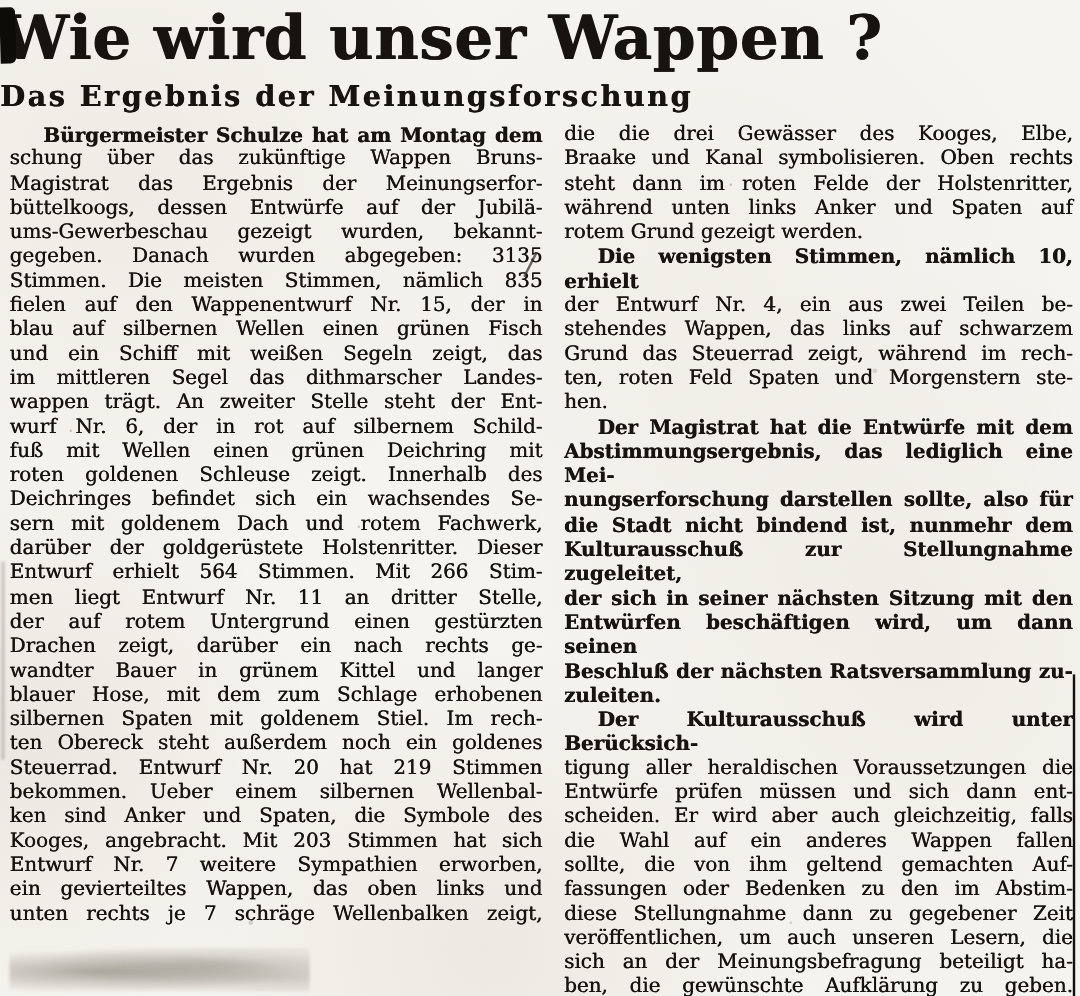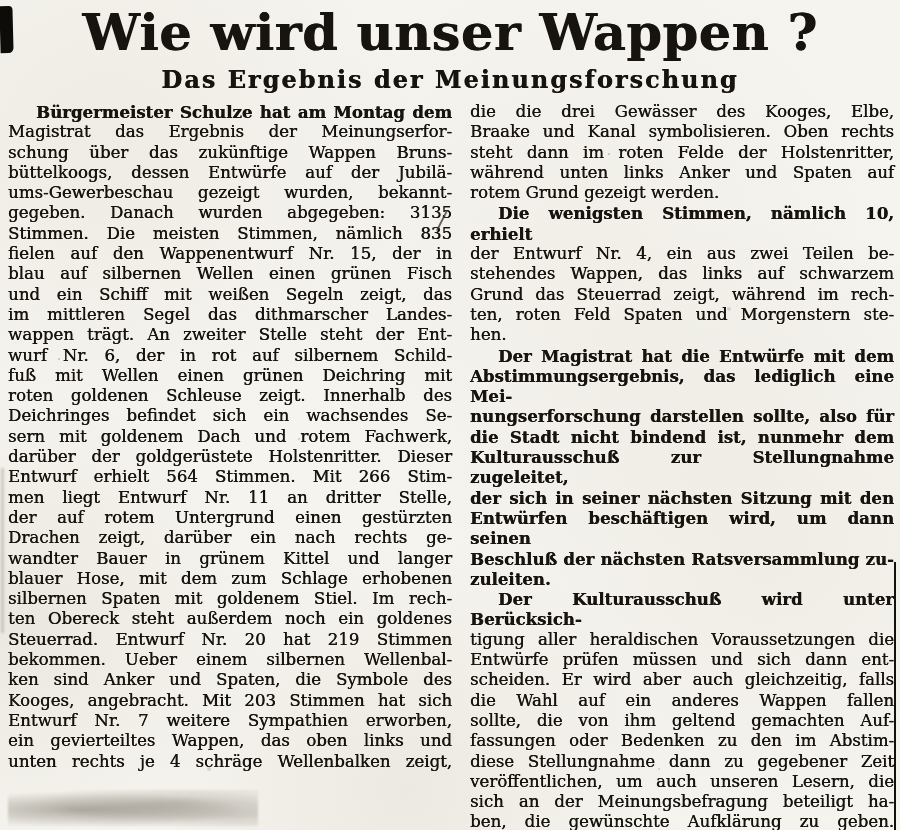--- a/index.html
+++ b/index.html
@@ -10,21 +10,21 @@
     font-family:"DejaVu Serif", "Liberation Serif", serif;
     color:var(--ink);
     background-color:var(--paper);
     background-image:
       radial-gradient(circle at 12% 18%, rgba(115,105,90,.06), transparent 30%),
       radial-gradient(circle at 85% 65%, rgba(115,105,90,.05), transparent 35%),
       radial-gradient(circle at 45% 95%, rgba(115,105,90,.08), transparent 28%),
       radial-gradient(circle at 3% 75%, rgba(115,105,90,.09), transparent 22%),
       radial-gradient(circle at 65% 30%, rgba(115,105,90,.04), transparent 40%);
   }
-  .masthead { text-align:center; padding-top:4px; }
+  .masthead { padding-top:4px; }
   .headline {
     font-size:51px; line-height:56px; font-weight:bold;
     letter-spacing:0.5px;
     text-shadow:0.6px 0 0 currentColor;
   }
   .subheadline {
     font-size:24px; line-height:28px; font-weight:bold;
     letter-spacing:2px; margin-top:6px;
     text-shadow:0.4px 0 0 currentColor;
   }
@@ -77,22 +77,22 @@
 <body>
 
 <header class="masthead">
   <h1 class="headline">Wie wird unser Wappen ?</h1>
   <h2 class="subheadline">Das Ergebnis der Meinungsforschung</h2>
 </header>
 
 <main class="columns">
   <div class="col col-left">
       <div class="line indent">Bürgermeister Schulze hat am Montag dem</div>
+      <div class="line">schung über das zukünftige Wappen Bruns-</div>
       <div class="line">Magistrat das Ergebnis  der Meinungserfor-</div>
-      <div class="line">schung über das zukünftige Wappen Bruns-</div>
       <div class="line">büttelkoogs, dessen Entwürfe auf der Jubilä-</div>
       <div class="line">ums-Gewerbeschau gezeigt wurden, bekannt-</div>
       <div class="line">gegeben. Danach wurden abgegeben: 3135</div>
       <div class="line">Stimmen. Die meisten Stimmen, nämlich 835</div>
       <div class="line">fielen auf den Wappenentwurf Nr. 15, der in</div>
       <div class="line">blau auf silbernen Wellen einen grünen Fisch</div>
       <div class="line">und ein Schiff mit weißen Segeln zeigt, das</div>
       <div class="line">im mittleren Segel das dithmarscher Landes-</div>
       <div class="line">wappen trägt. An zweiter Stelle steht der Ent-</div>
       <div class="line">wurf Nr. 6, der in rot auf silbernem Schild-</div>
@@ -108,21 +108,21 @@
       <div class="line">wandter Bauer in grünem Kittel und langer</div>
       <div class="line">blauer Hose, mit dem zum Schlage erhobenen</div>
       <div class="line">silbernen Spaten mit goldenem Stiel. Im rech-</div>
       <div class="line">ten Obereck steht außerdem noch ein goldenes</div>
       <div class="line">Steuerrad. Entwurf Nr. 20 hat 219 Stimmen</div>
       <div class="line">bekommen. Ueber einem silbernen Wellenbal-</div>
       <div class="line">ken sind Anker und Spaten, die Symbole des</div>
       <div class="line">Kooges, angebracht. Mit 203 Stimmen hat sich</div>
       <div class="line">Entwurf Nr. 7 weitere Sympathien erworben,</div>
       <div class="line">ein gevierteiltes Wappen, das oben links und</div>
-      <div class="line">unten rechts je 4 schräge Wellenbalken zeigt,</div>
+      <div class="line">unten rechts je 7 schräge Wellenbalken zeigt,</div>
     </div>
   <div class="col col-right">
       <div class="line">die die drei Gewässer des Kooges,  Elbe,</div>
       <div class="line">Braake und Kanal symbolisieren. Oben rechts</div>
       <div class="line">steht dann im roten Felde der Holstenritter,</div>
       <div class="line">während unten links Anker und Spaten  auf</div>
       <div class="line end">rotem Grund gezeigt werden.</div>
       <div class="line indent">Die wenigsten Stimmen, nämlich 10, erhielt</div>
       <div class="line">der Entwurf Nr. 4, ein aus zwei Teilen be-</div>
       <div class="line">stehendes Wappen, das links auf schwarzem</div>

